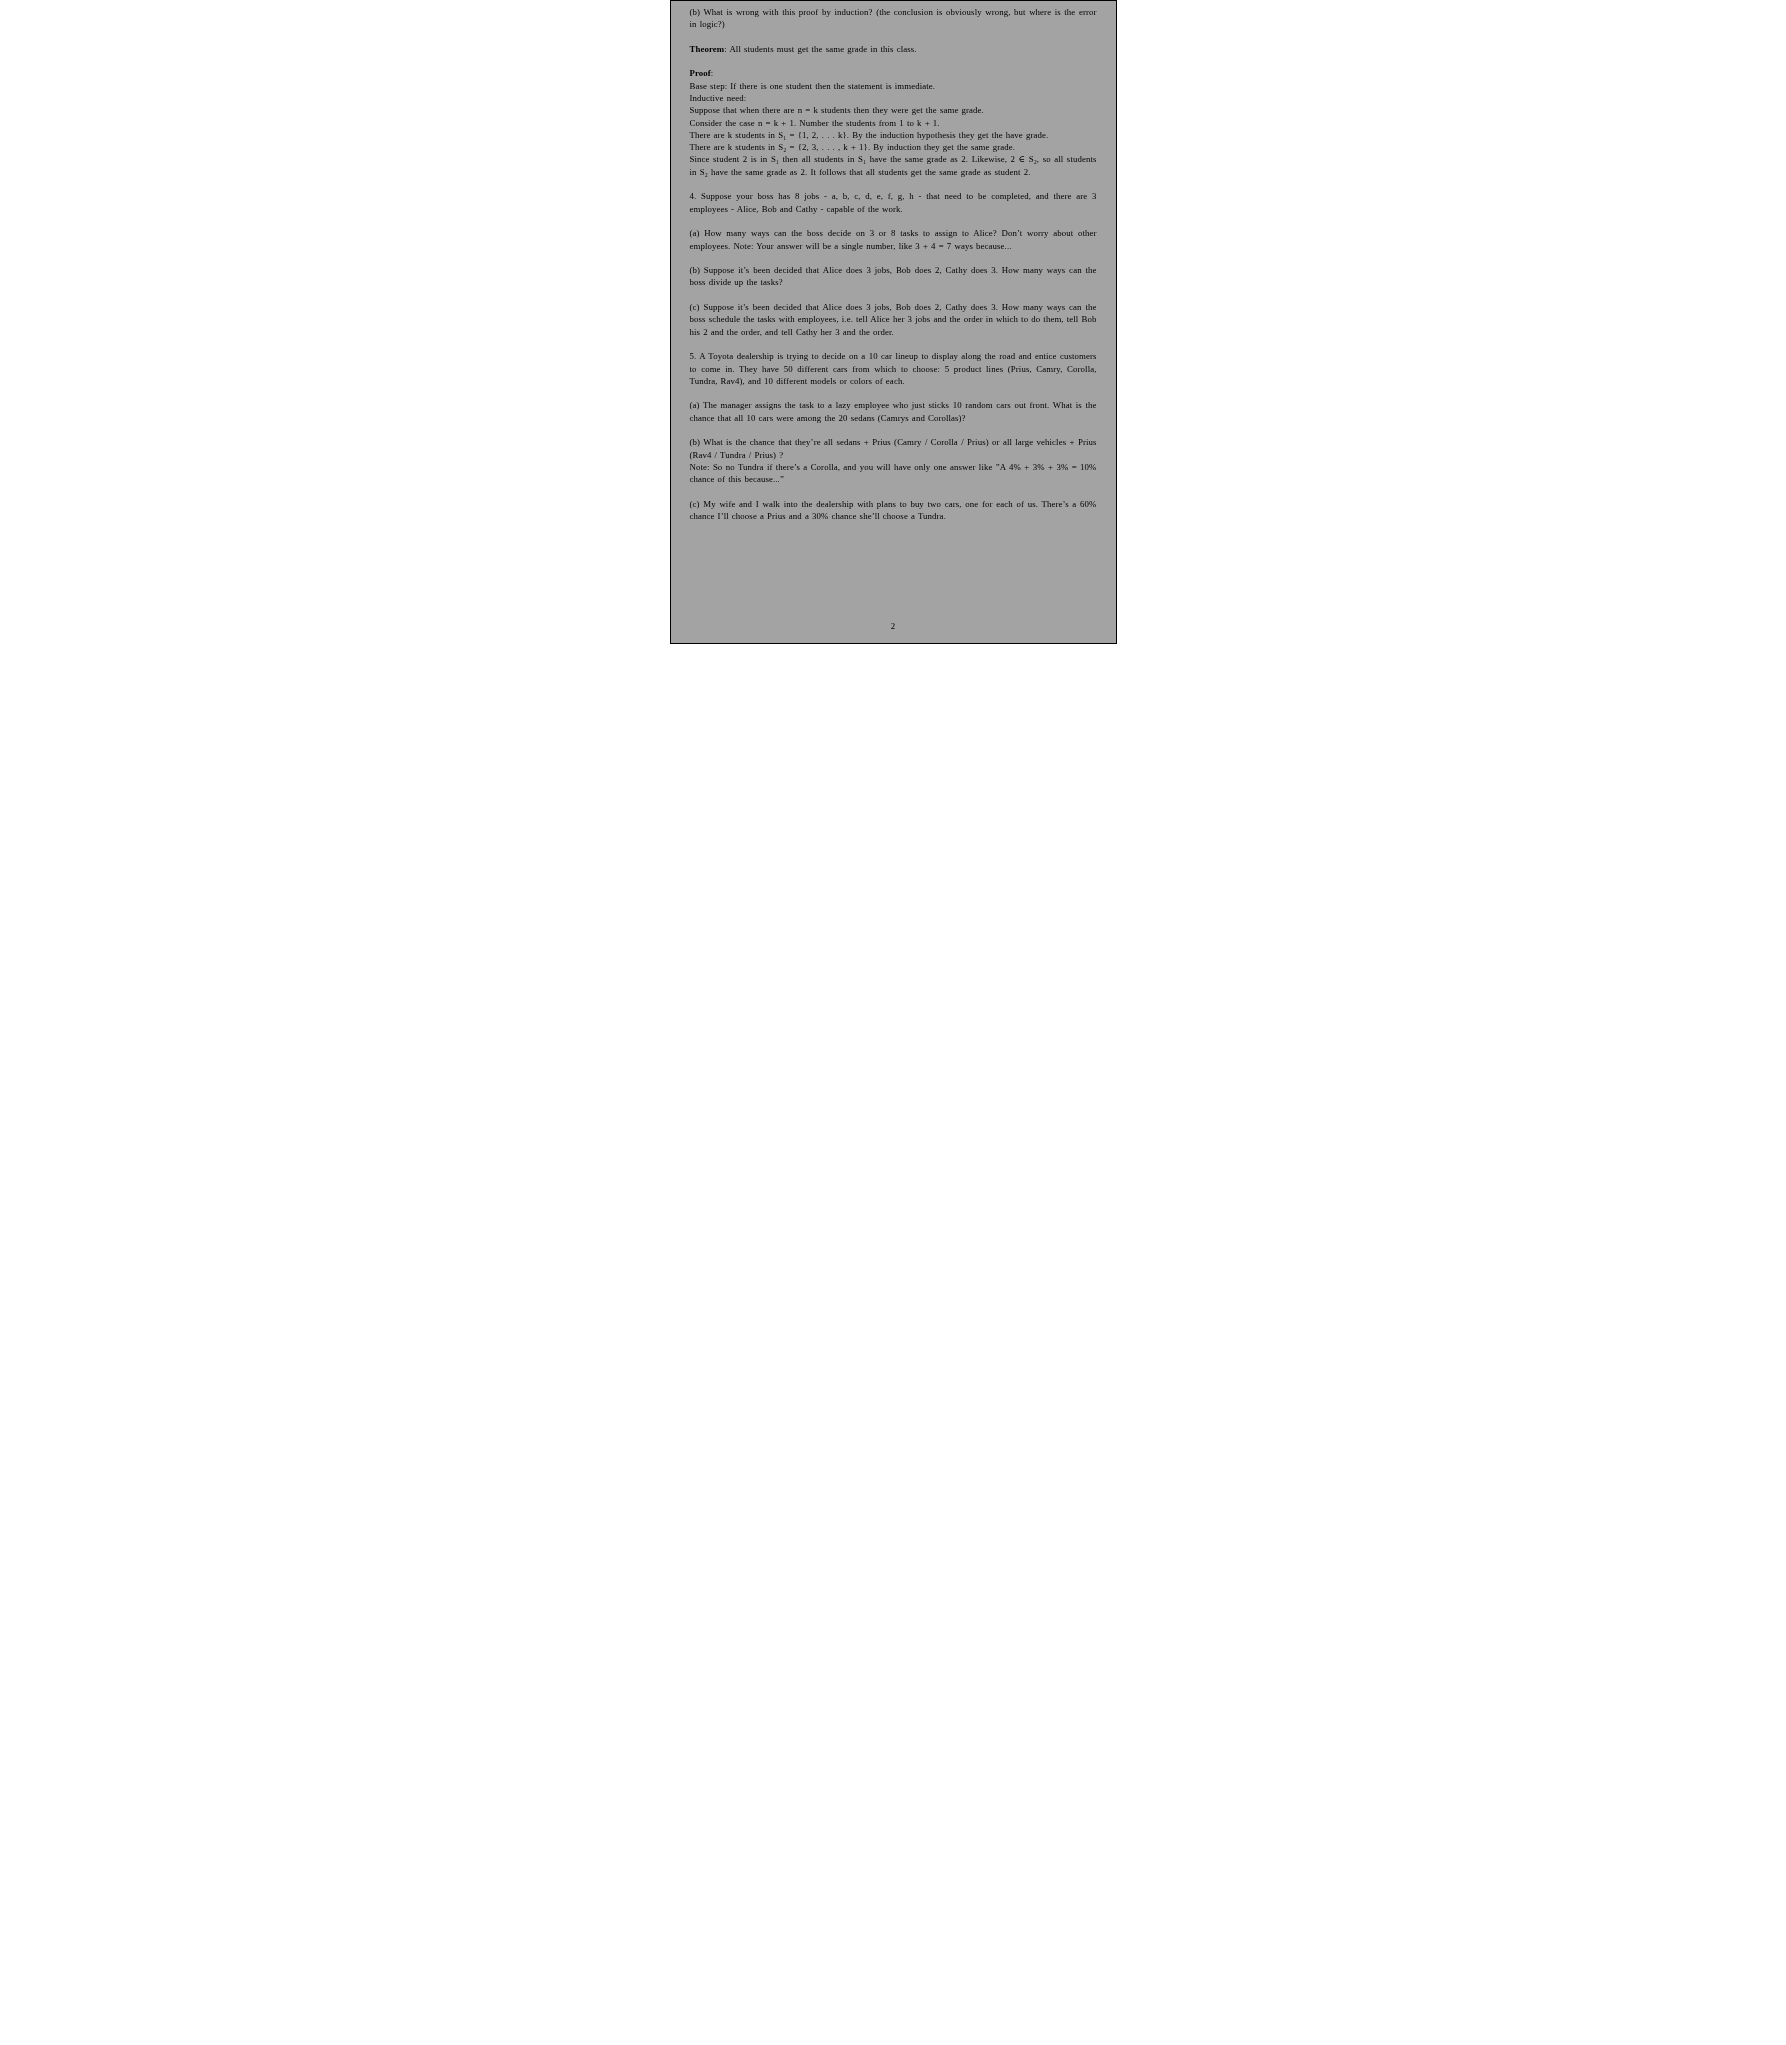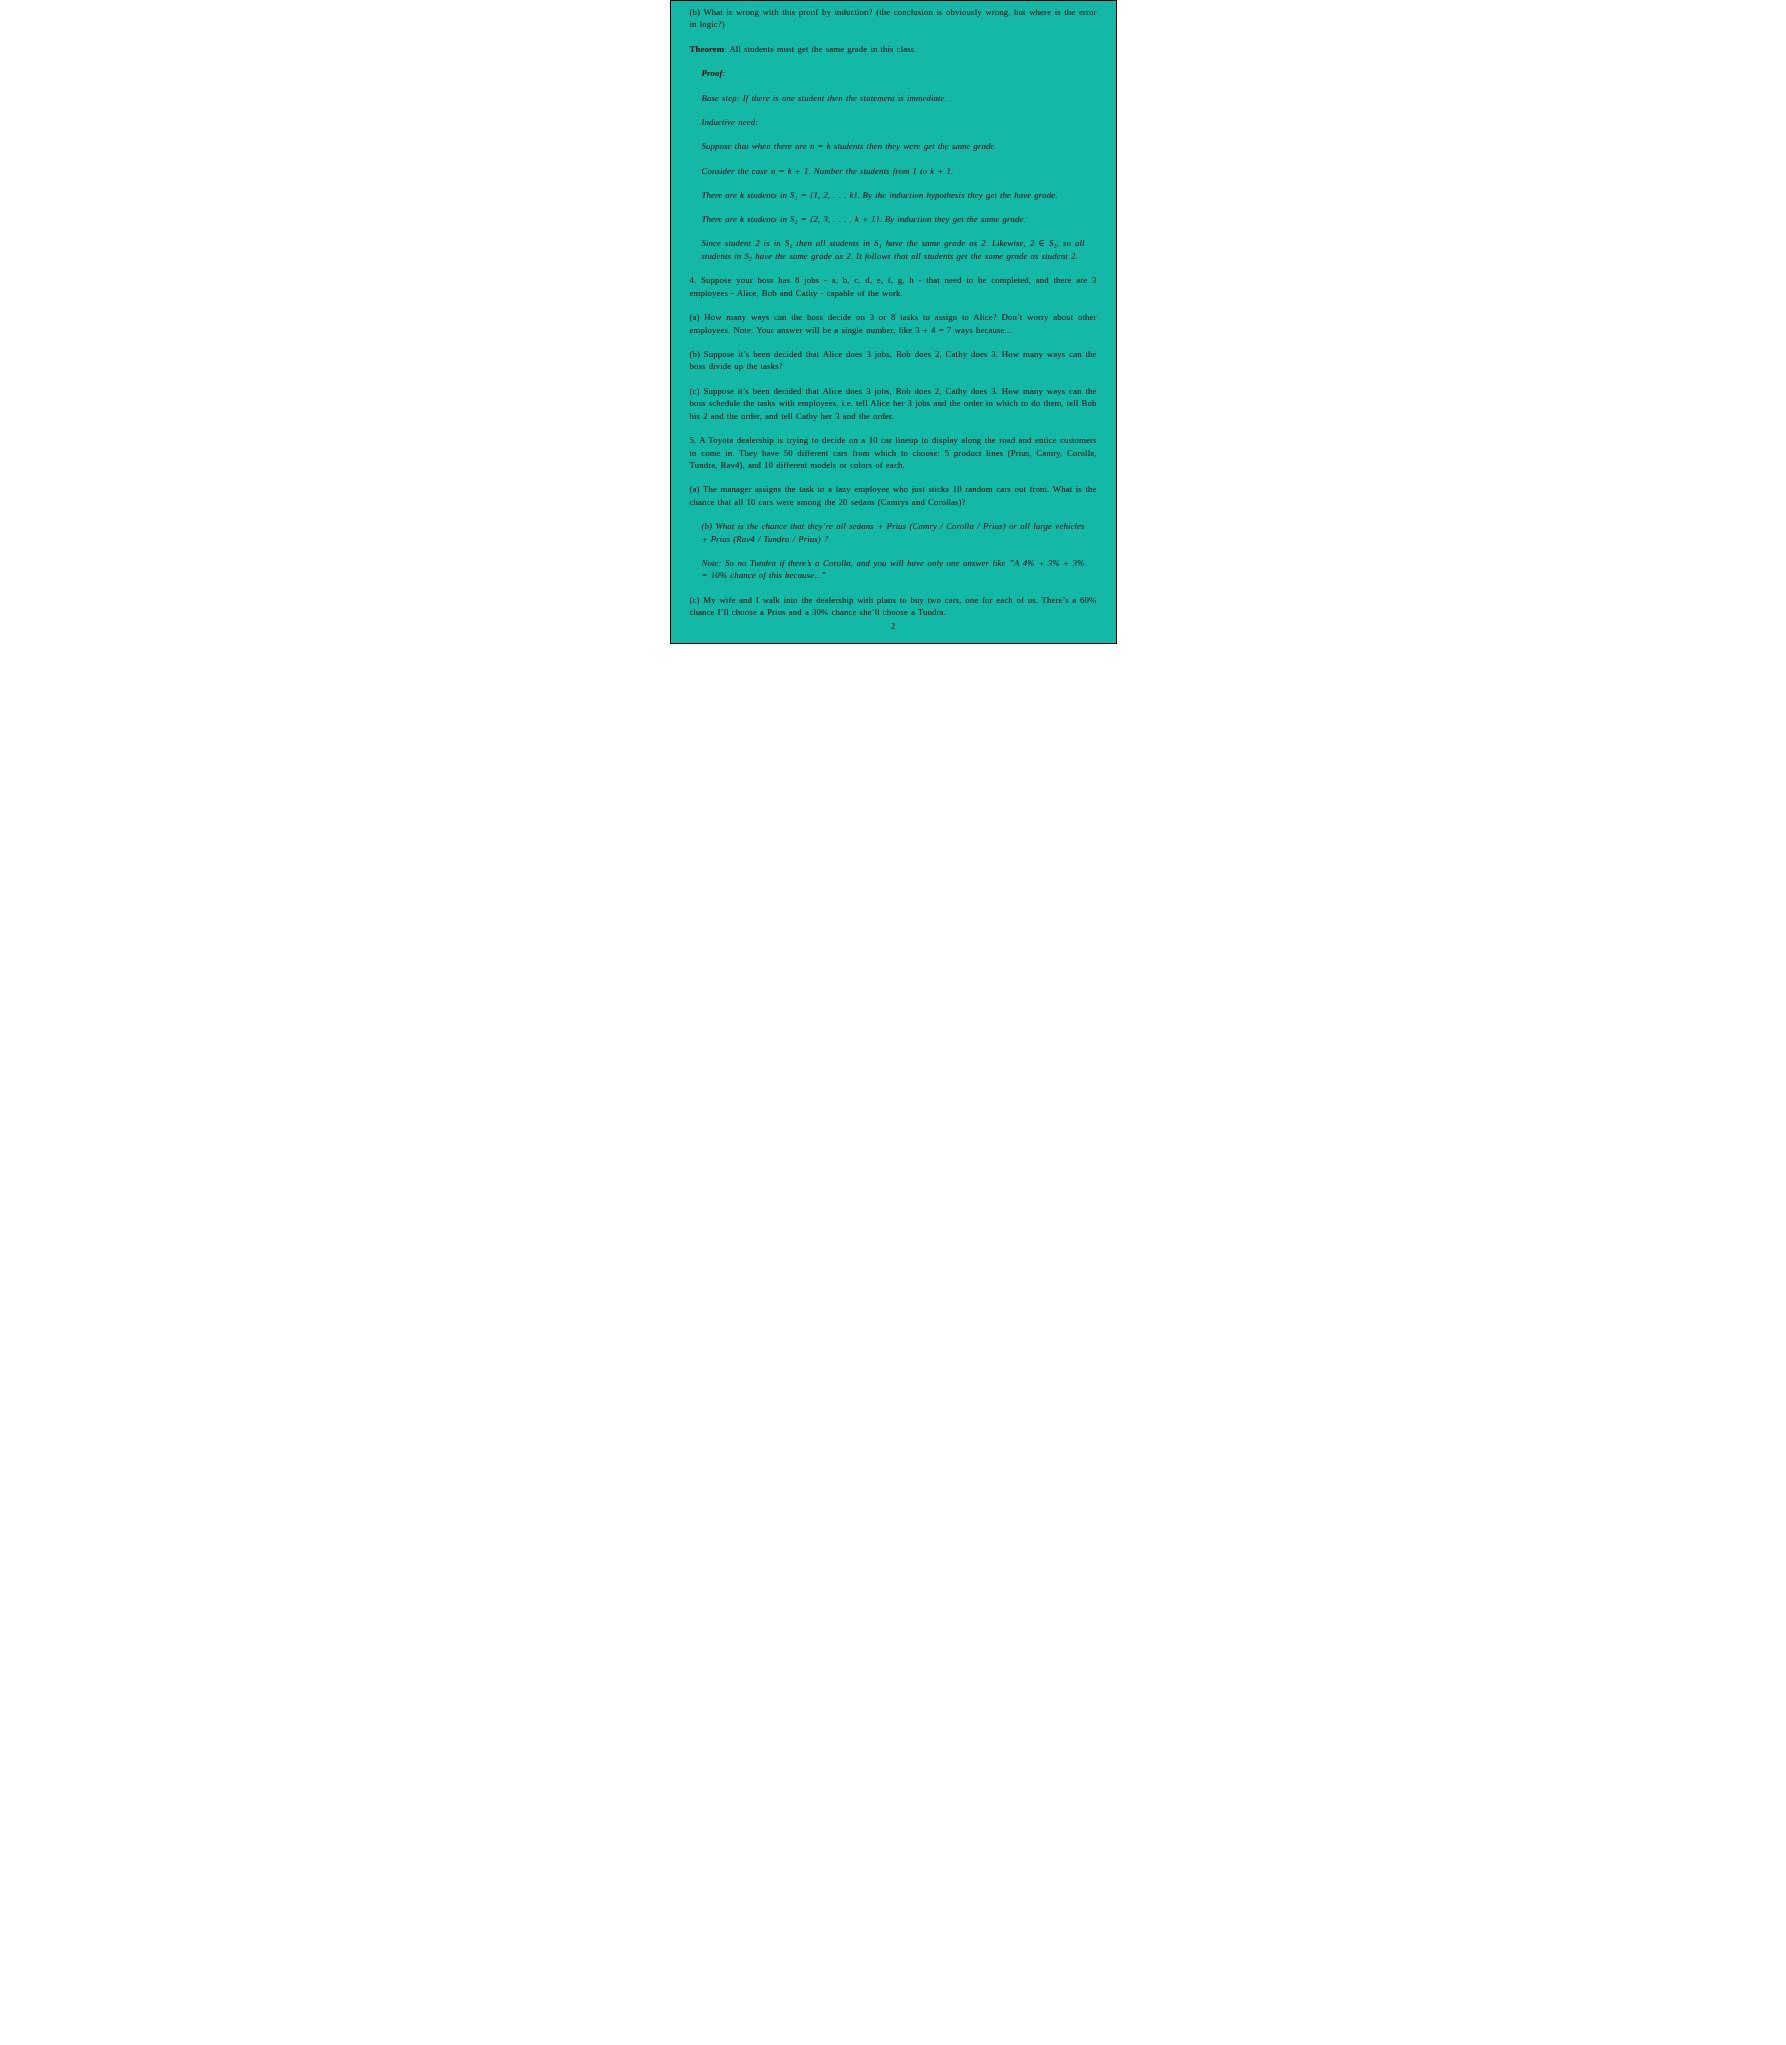--- a/index.html
+++ b/index.html
@@ -9,35 +9,34 @@
   }
   body {
     font-family: "Liberation Serif", "DejaVu Serif", serif;
     color: #000000;
   }
   .page {
     position: relative;
     width: 447px;
     height: 644px;
     margin: 0 auto;
-    background: #14b8a6;
+    background: #a3a3a3;
     border: 0.8px solid #000000;
     box-sizing: border-box;
     padding: 4.9px 19px 0 19px;
     font-size: 8.8px;
     line-height: 12.3px;
     letter-spacing: 0.1px;
     word-spacing: 0.8px;
   }
   .para {
     margin: 0 0 12.3px 0;
   }
   .line {
-    margin: 12px;
-    font-style: italic;
+    margin: 0;
   }
   .justify {
     text-align: justify;
   }
   .bold {
     font-weight: bold;
   }
   .page-number {
     position: absolute;
     bottom: 10.6px;

